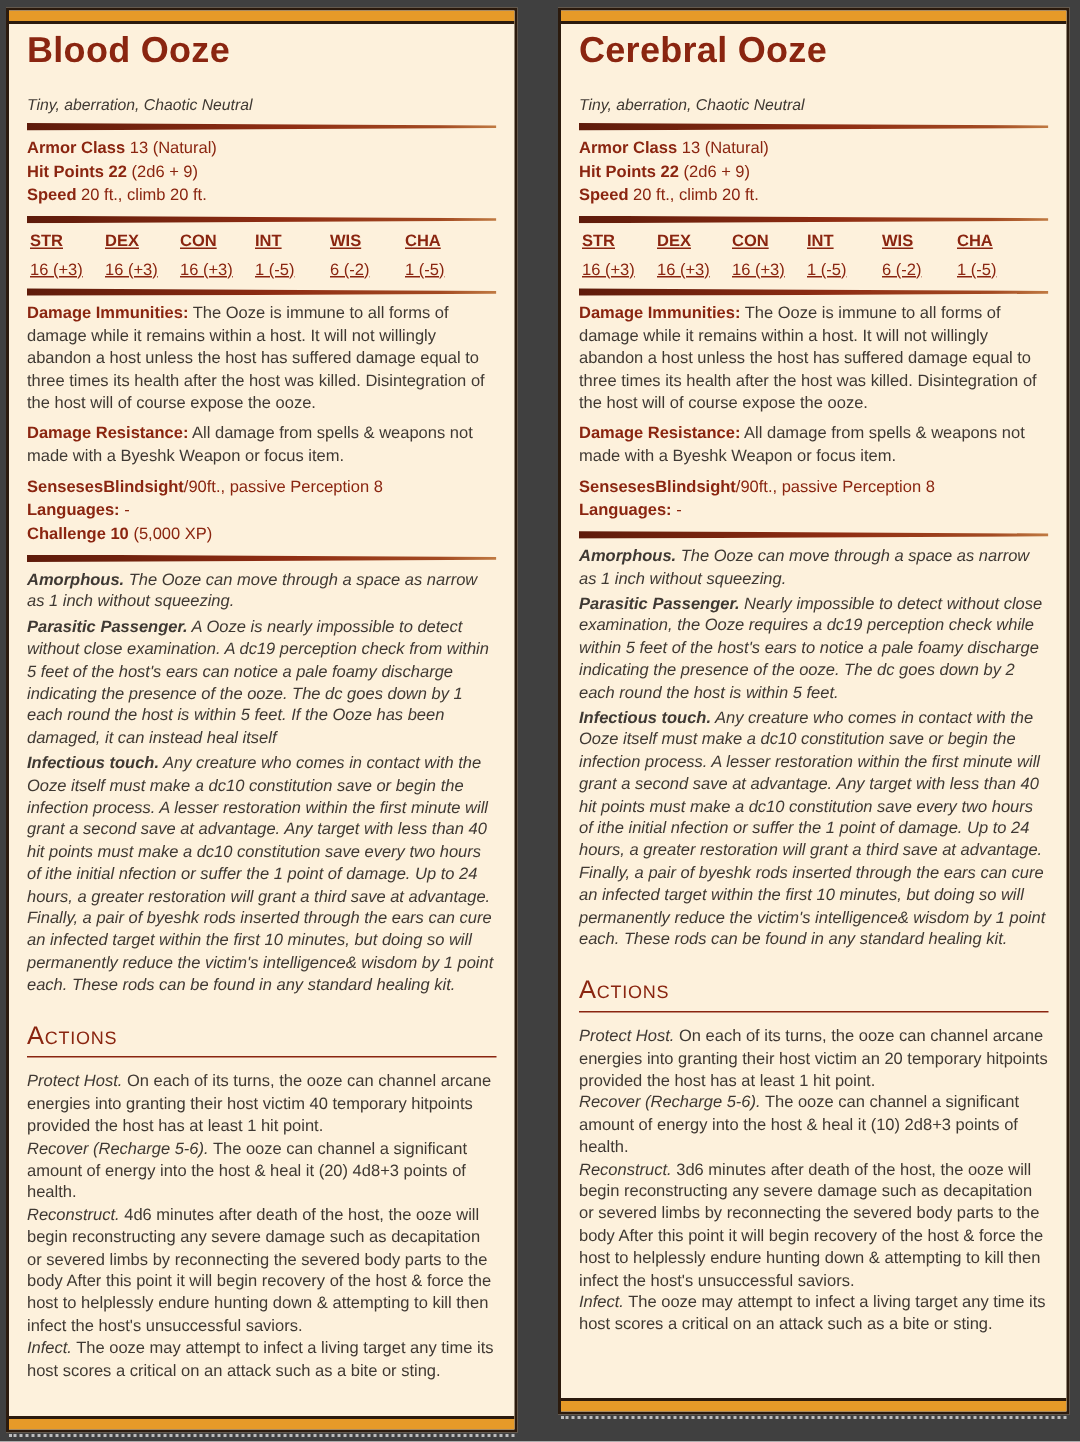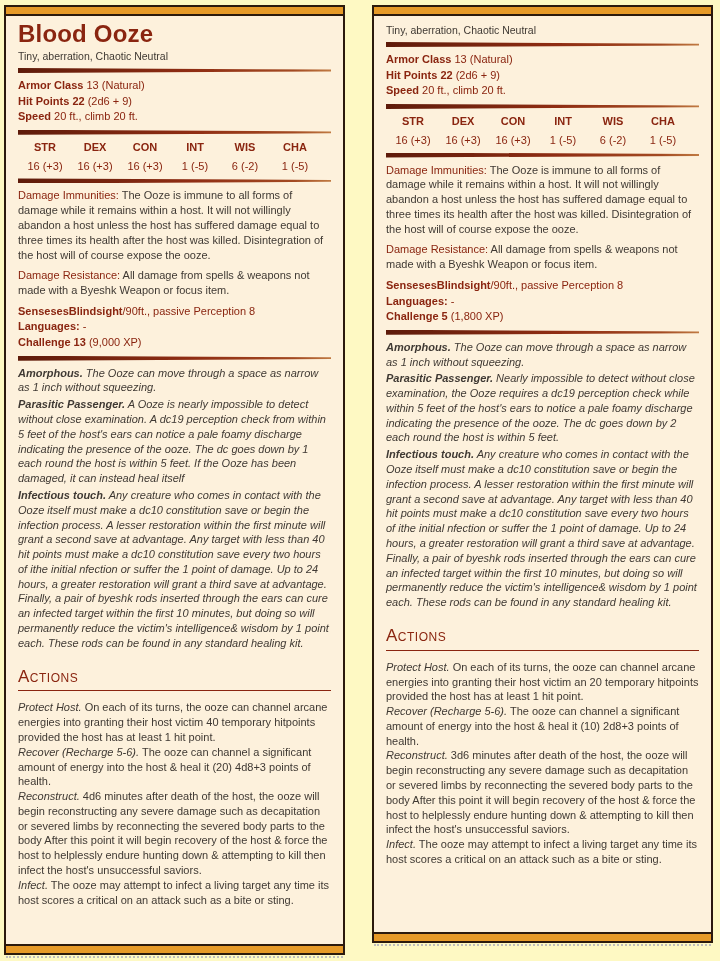--- a/index.html
+++ b/index.html
@@ -1,35 +1,35 @@
 <!DOCTYPE html>
 <html><head>
 <meta charset="utf-8">
 <style>
   html,body{margin:0;padding:0;background:#ffffff;}
-  .page{position:relative;width:720px;height:961px;background:#fef9c3;font-family:"Liberation Sans",sans-serif;overflow:hidden;}
+  .page{position:relative;width:720px;height:961px;background:#404040;font-family:"Liberation Sans",sans-serif;overflow:hidden;}
   .card{position:absolute;top:5px;width:341px;box-sizing:border-box;border:2px solid #2b1a0d;background:#FDF1DC;display:flex;flex-direction:column;overflow:hidden;}
   .card.left{left:4px;height:950px;}
   .card.right{left:372px;height:938px;}
   .bar{height:7px;background:#E69A28;flex:0 0 auto;}
   .bar.top{border-bottom:2px solid #2b1a0d;}
   .bar.bottom{border-top:2px solid #2b1a0d;margin-top:auto;}
   .content{flex:1 1 auto;padding:5px 12px 0 12px;overflow:hidden;color:#3F3933;font-size:11px;line-height:1.345;}
   .title{color:#8A2510;font-size:24px;font-weight:bold;line-height:1.08;letter-spacing:.2px;}
-  .subtitle{font-size:10.5px;color:#3F3933;margin-top:2px;}
+  .subtitle{font-style:italic;font-size:10.5px;color:#3F3933;margin-top:16px;}
   .taper{height:5px;margin:5px 0 5px 0;background:linear-gradient(90deg,#5e1b0a,#8f2d13 55%,#a34a22 88%,#c07a42);
          clip-path:polygon(0 0,100% 32%,100% 68%,0 100%);}
   .redline{color:#8A2510;line-height:1.42;}
   .redline b{font-weight:bold;text-align:center;}
   .abilities{display:flex;padding-left:2px;margin:3px 0 2px 0;color:#8A2510;}
-  .ab{width:50px;text-align:center;}
+  .ab{width:50px;text-decoration:underline;}
   .ab .ab-name{font-weight:bold;}
   .ab .ab-score{margin-top:4px;}
   .prop{margin:0 0 6px 0;}
-  .prop .lead{font-weight:normal;color:#8A2510;}
+  .prop .lead{font-weight:bold;color:#8A2510;}
   .senses-block{margin:1px 0 3px 0;}
   .traits{margin-top:3px;font-style:italic;}
   .trait{margin:0 0 2px 0;}
   .trait .trait-name{font-weight:bold;}
   .actions-heading{font-variant:small-caps;font-variant-caps:small-caps;color:#8A2510;font-size:17px;letter-spacing:.5px;
                    border-bottom:1px solid #8A2510;padding-bottom:2px;margin:15px 0 9px 0;font-weight:normal;}
   .action{margin:0;}
   .action .action-name{font-weight:normal;font-style:italic;}
   .dotted-shadow{position:absolute;height:0;border-top:2px dotted #bdbdbd;}
   .dotted-shadow.left{left:6px;width:337px;top:956px;}
@@ -83,21 +83,21 @@
       </div>
 
       <div class="taper"></div>
 
       <p class="prop"><b class="lead">Damage Immunities:</b> <span>The Ooze is immune to all forms of damage while it remains within a host.  It will not willingly abandon a host unless the host has suffered damage equal to three times its health after the host was killed.  Disintegration of the host will of course expose the ooze.</span></p>
       <p class="prop"><b class="lead">Damage Resistance:</b> <span>All damage from spells &amp; weapons not made with a Byeshk Weapon or focus item.</span></p>
 
       <div class="senses-block">
         <div class="redline"><b>SensesesBlindsight</b><span>/90ft., passive Perception 8</span></div>
         <div class="redline"><b>Languages:</b> <span>-</span></div>
-        <div class="redline"><b>Challenge 13</b> <span>(9,000 XP)</span></div>
+        <div class="redline"><b>Challenge 10</b> <span>(5,000 XP)</span></div>
       </div>
 
       <div class="taper"></div>
 
       <div class="traits">
         <p class="trait"><b class="trait-name">Amorphous.</b> <span>The Ooze can move through a space as narrow as 1 inch without squeezing.</span></p>
         <p class="trait"><b class="trait-name">Parasitic Passenger.</b> <span>A Ooze is nearly impossible to detect without close examination.  A dc19 perception check from within 5 feet of the host's ears can notice a pale foamy discharge indicating the presence of the ooze.  The dc goes down by 1 each round the host is within 5 feet.  If the Ooze has been damaged, it can instead heal itself</span></p>
         <p class="trait"><b class="trait-name">Infectious touch.</b> <span>Any creature who comes in contact with the Ooze itself must make a dc10 constitution save or begin the infection process.  A lesser restoration within the first minute will grant a second save at advantage.  Any target with less than 40 hit points must make a dc10 constitution save every two hours of ithe initial nfection or suffer the 1 point of damage. Up to 24 hours, a greater restoration will grant a third save at advantage.  Finally, a pair of byeshk rods inserted through the ears can cure an infected target within the first 10 minutes, but doing so will permanently reduce the victim's intelligence&amp; wisdom by 1 point each.  These rods can be found in any standard healing kit.</span></p>
       </div>
 
@@ -112,20 +112,21 @@
 
     </div>
     <div class="bar bottom"></div>
   </div>
   <div class="dotted-shadow left"></div>
 
   <div class="card right">
     <div class="bar top"></div>
     <div class="content">
 
+      <div class="title">Cerebral Ooze</div>
       <div class="subtitle">Tiny, aberration, Chaotic Neutral</div>
 
       <div class="taper"></div>
 
       <div class="redline"><b>Armor Class</b> <span>13 (Natural)</span></div>
       <div class="redline"><b>Hit Points 22</b> <span>(2d6 + 9)</span></div>
       <div class="redline"><b>Speed</b> <span>20 ft., climb 20 ft.</span></div>
 
       <div class="taper"></div>
 
@@ -157,21 +158,20 @@
       </div>
 
       <div class="taper"></div>
 
       <p class="prop"><b class="lead">Damage Immunities:</b> <span>The Ooze is immune to all forms of damage while it remains within a host.  It will not willingly abandon a host unless the host has suffered damage equal to three times its health after the host was killed.  Disintegration of the host will of course expose the ooze.</span></p>
       <p class="prop"><b class="lead">Damage Resistance:</b> <span>All damage from spells &amp; weapons not made with a Byeshk Weapon or focus item.</span></p>
 
       <div class="senses-block">
         <div class="redline"><b>SensesesBlindsight</b><span>/90ft., passive Perception 8</span></div>
         <div class="redline"><b>Languages:</b> <span>-</span></div>
-        <div class="redline"><b>Challenge 5</b> <span>(1,800 XP)</span></div>
       </div>
 
       <div class="taper"></div>
 
       <div class="traits">
         <p class="trait"><b class="trait-name">Amorphous.</b> <span>The Ooze can move through a space as narrow as 1 inch without squeezing.</span></p>
         <p class="trait"><b class="trait-name">Parasitic Passenger.</b> <span>Nearly impossible to detect without close examination, the Ooze requires a dc19 perception check while within 5 feet of the host's ears to notice a pale foamy discharge indicating the presence of the ooze.  The dc goes down by 2 each round the host is within 5 feet.</span></p>
         <p class="trait"><b class="trait-name">Infectious touch.</b> <span>Any creature who comes in contact with the Ooze itself must make a dc10 constitution save or begin the infection process.  A lesser restoration within the first minute will grant a second save at advantage.  Any target with less than 40 hit points must make a dc10 constitution save every two hours of ithe initial nfection or suffer the 1 point of damage. Up to 24 hours, a greater restoration will grant a third save at advantage.  Finally, a pair of byeshk rods inserted through the ears can cure an infected target within the first 10 minutes, but doing so will permanently reduce the victim's intelligence&amp; wisdom by 1 point each.  These rods can be found in any standard healing kit.</span></p>
       </div>
 

